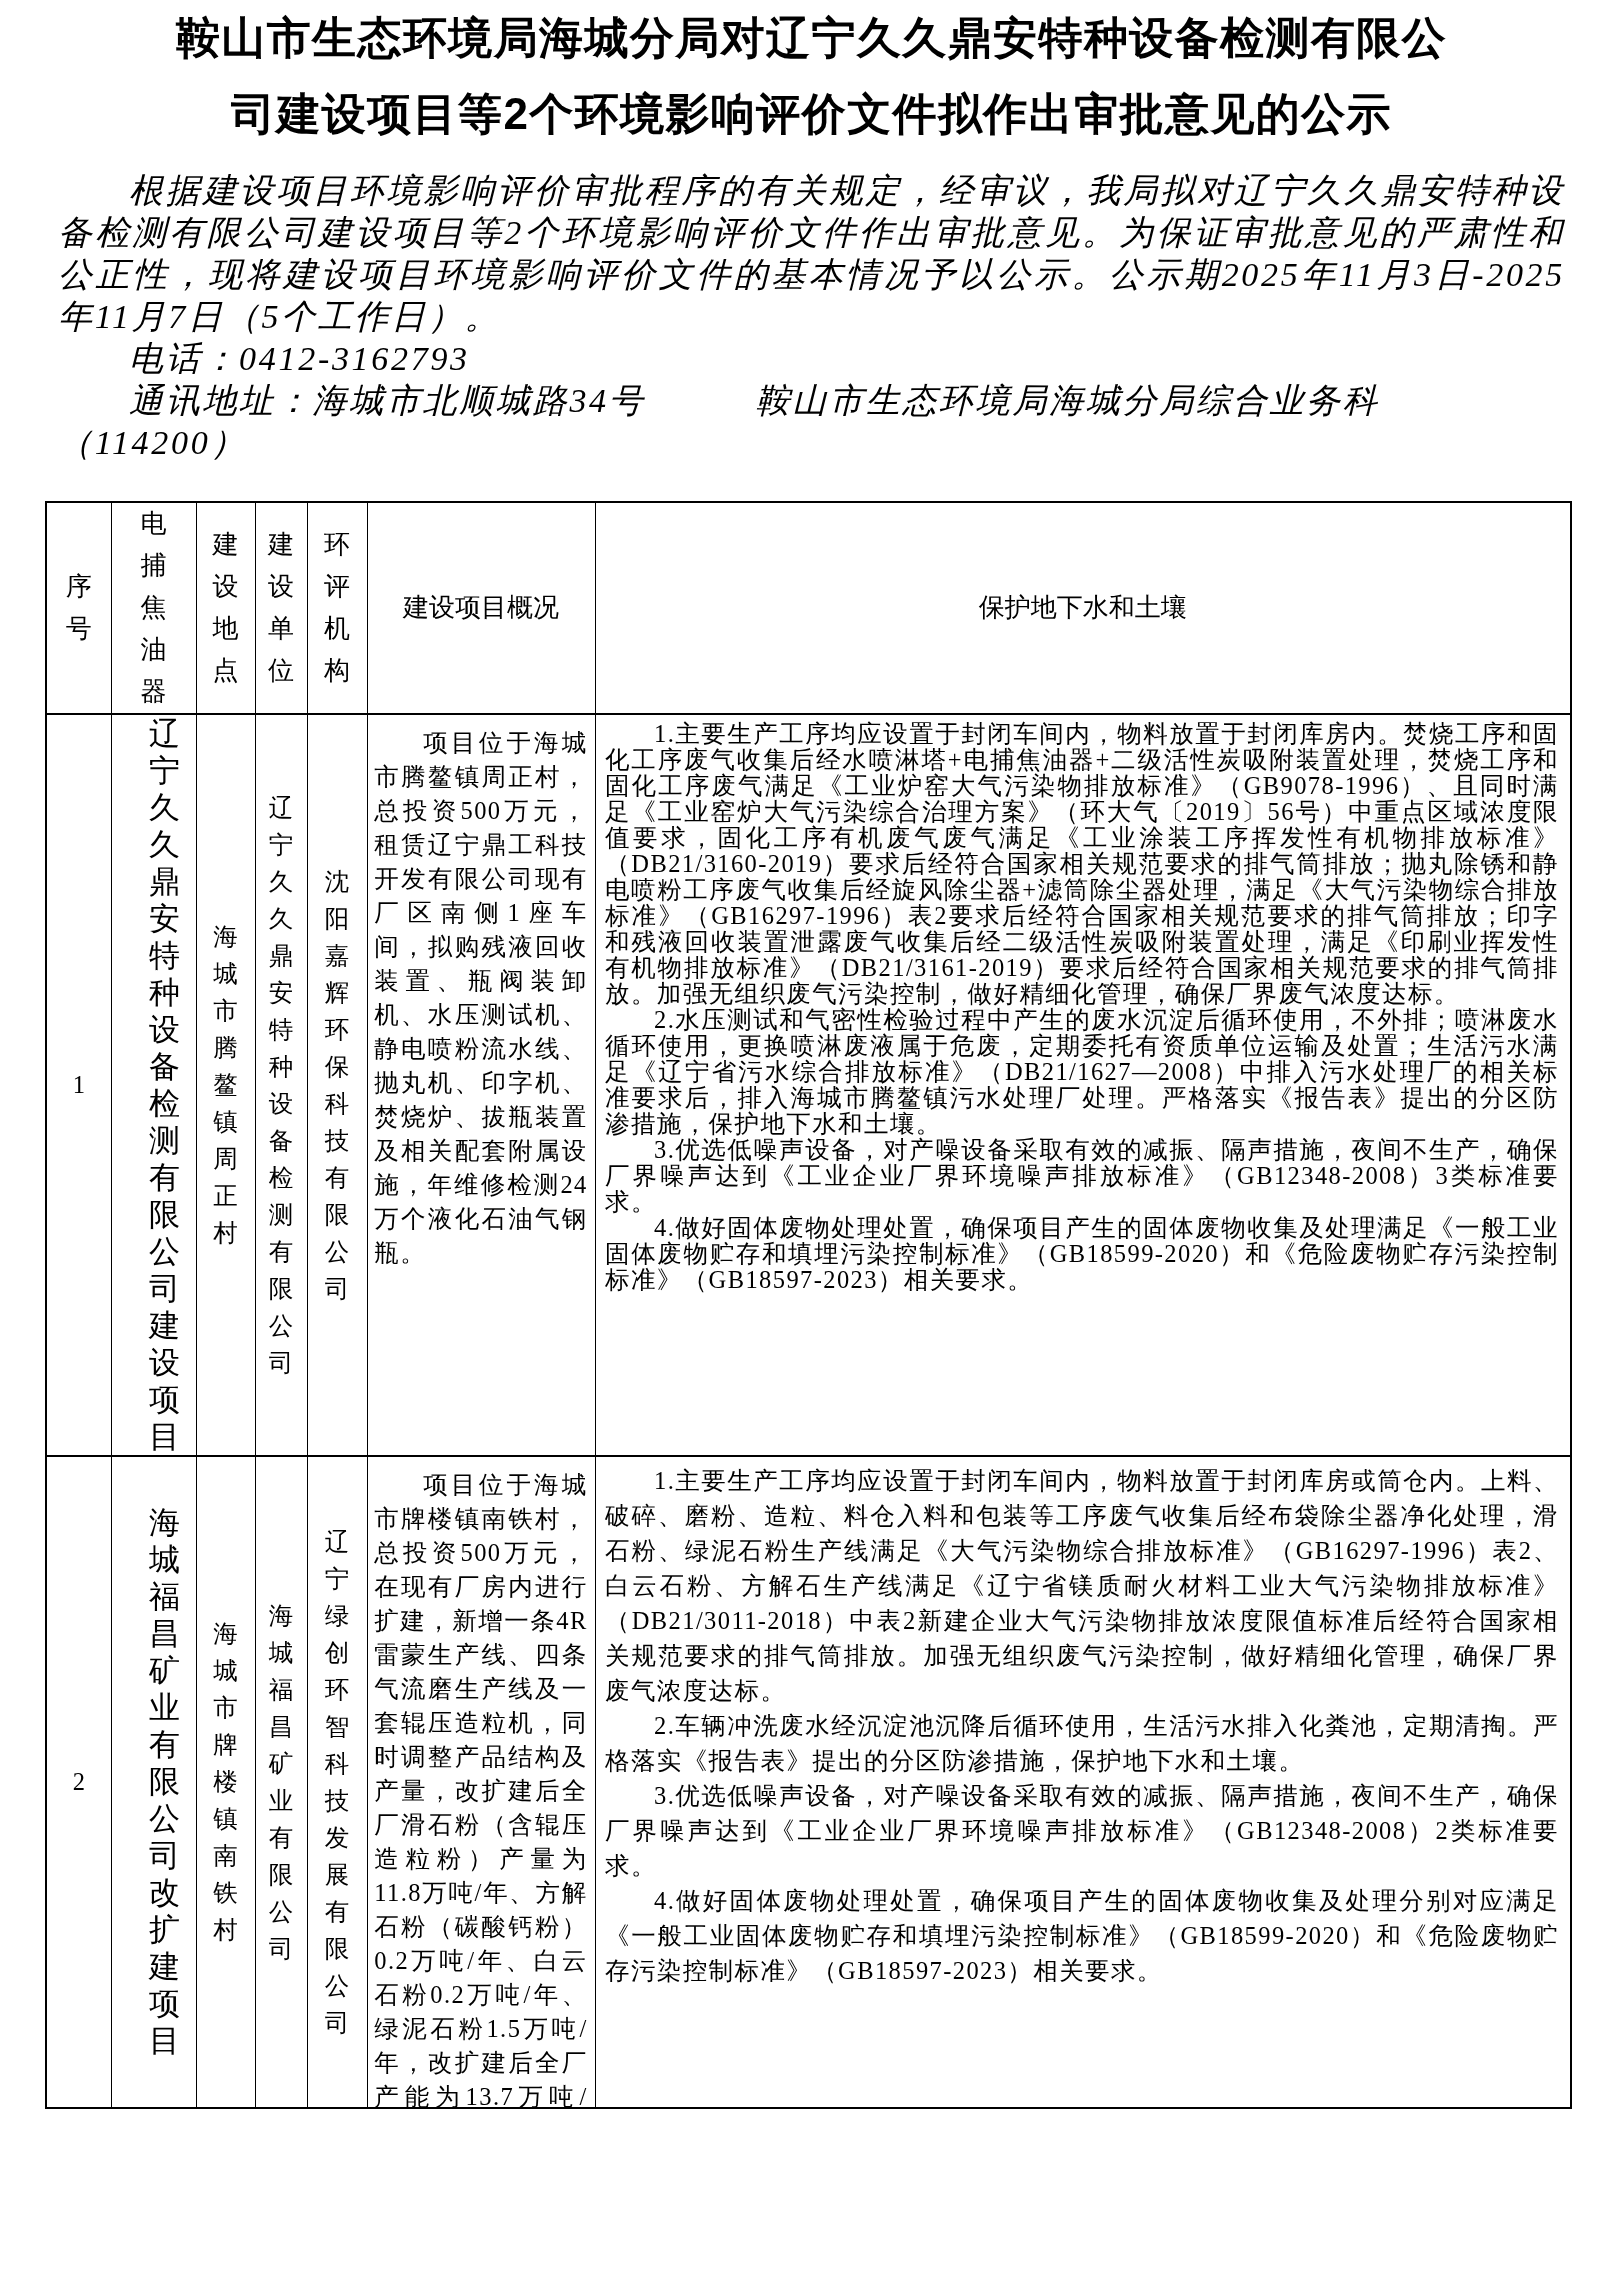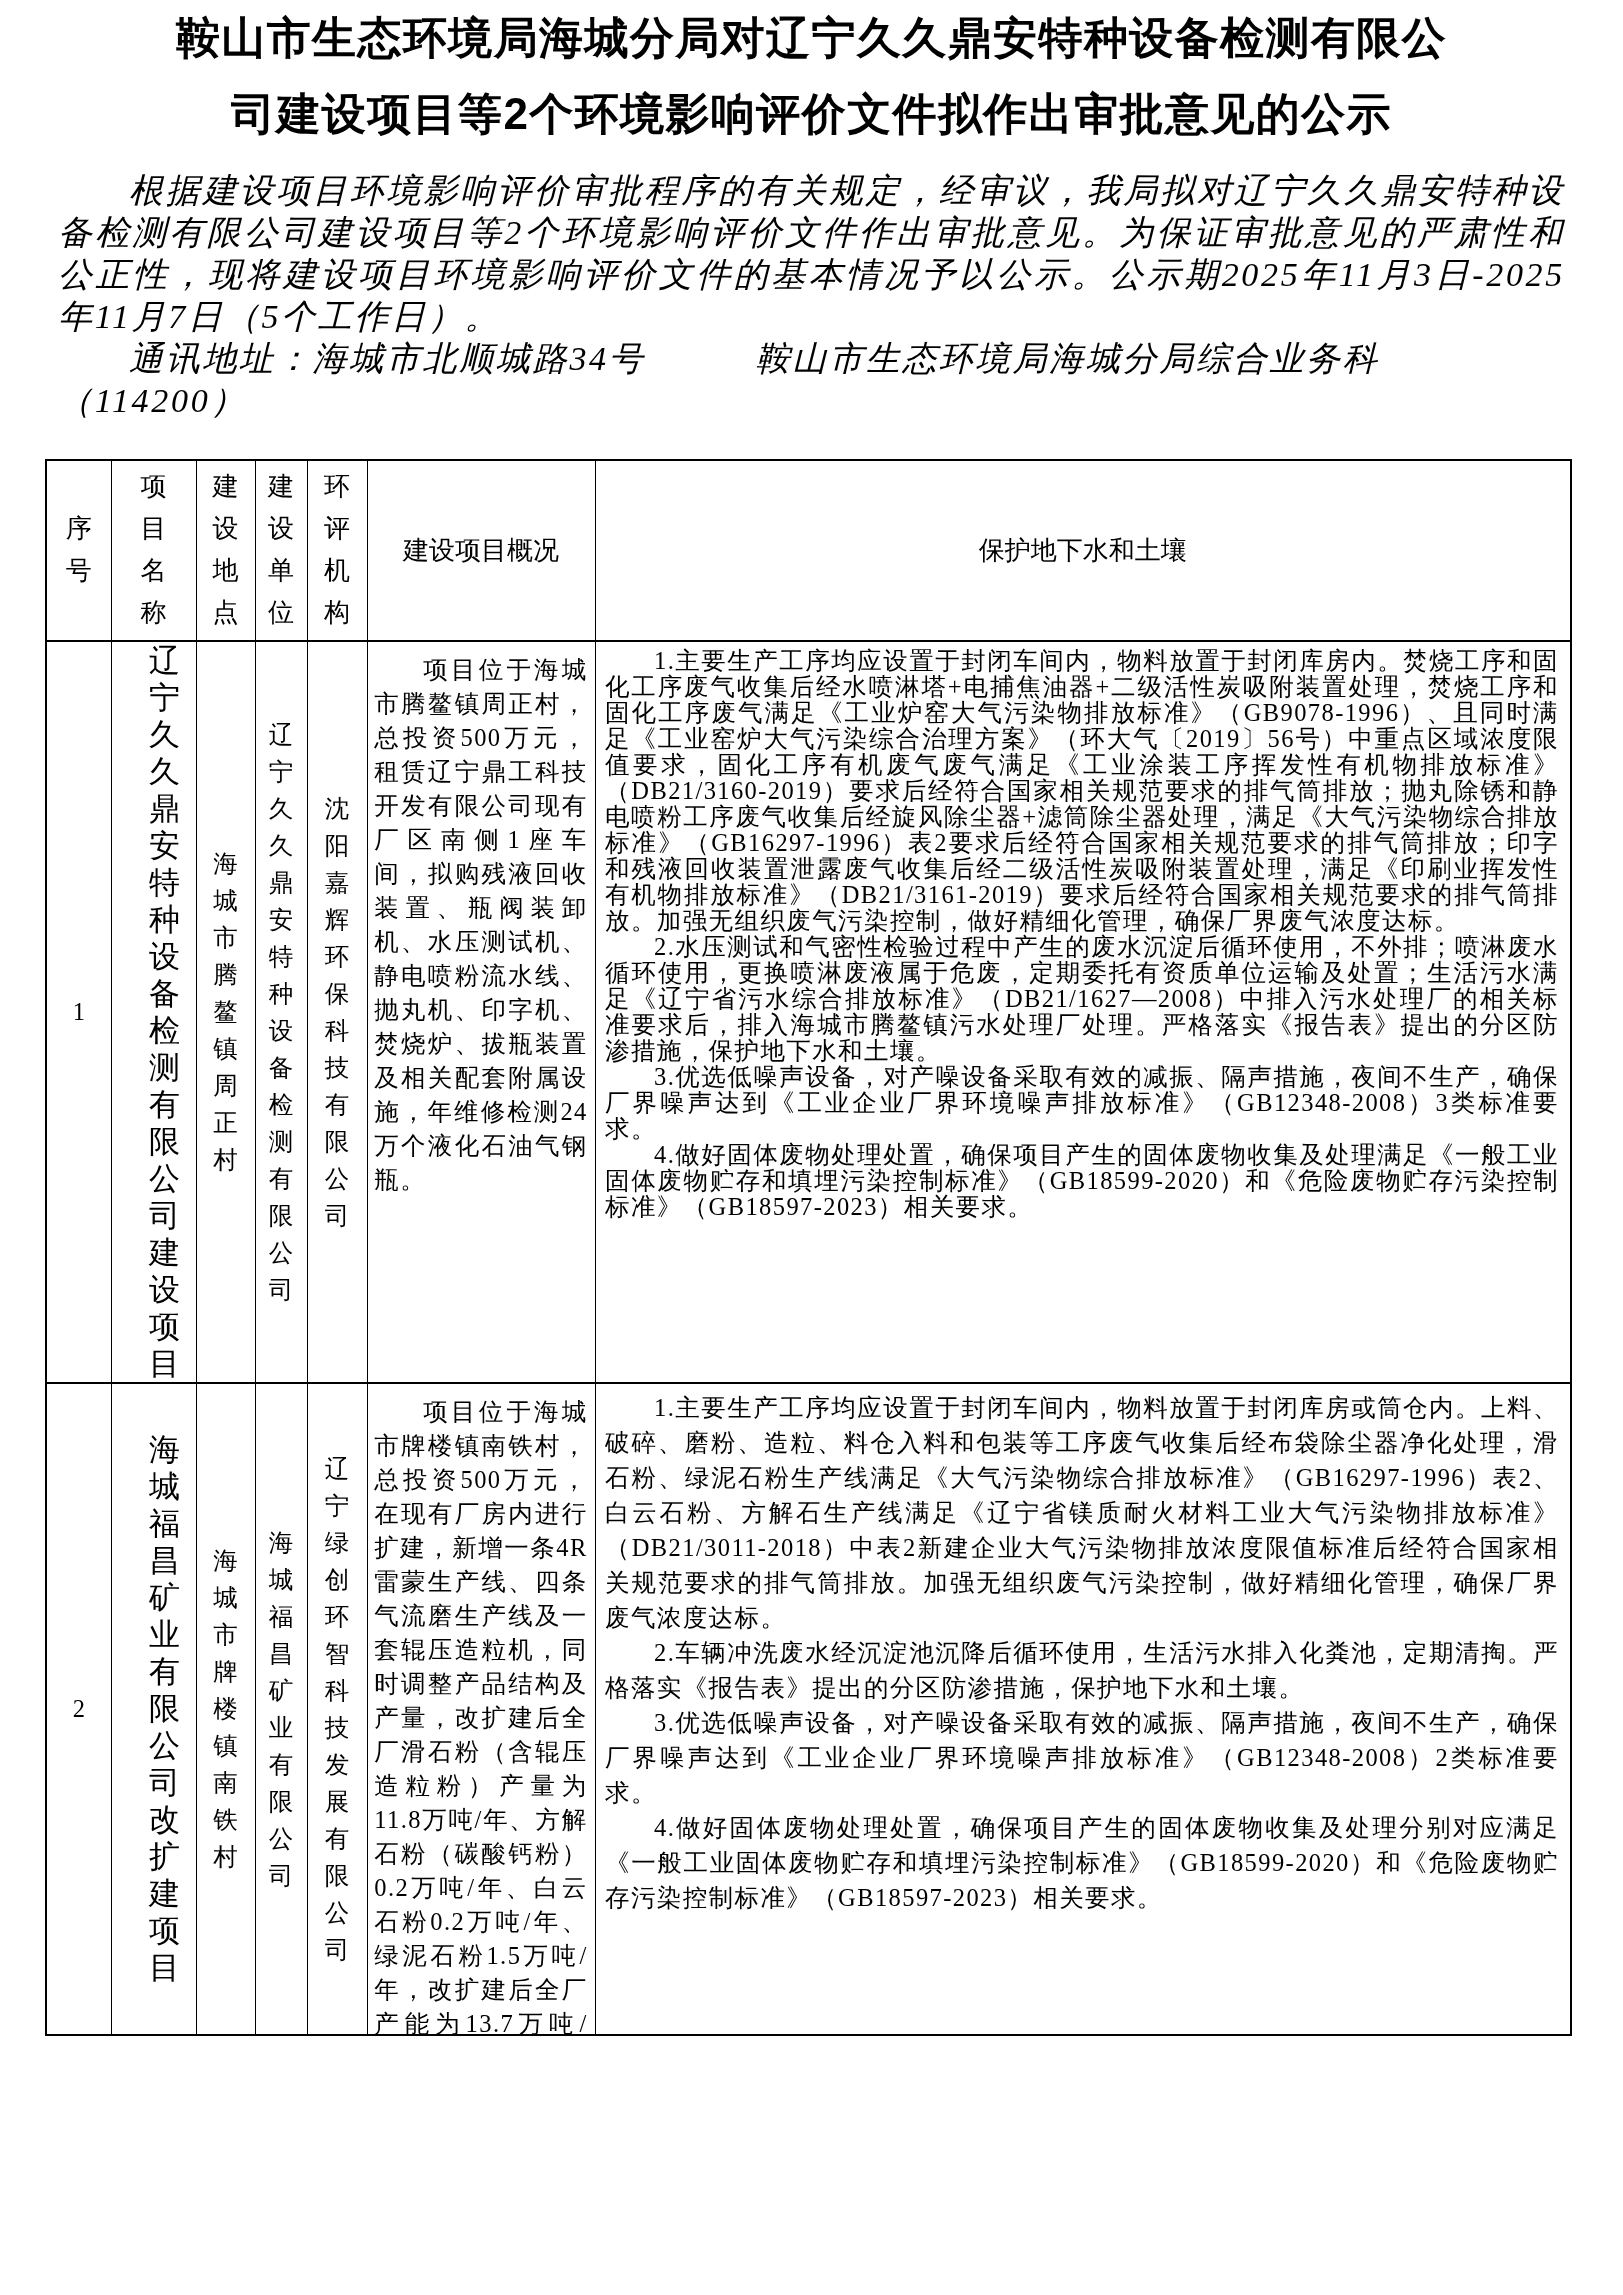--- a/index.html
+++ b/index.html
@@ -104,40 +104,41 @@
 </style>
 </head>
 <body>
 
 <div class="page">
 
   <h1 class="doc-title">鞍山市生态环境局海城分局对辽宁久久鼎安特种设备检测有限公司建设项目等2个环境影响评价文件拟作出审批意见的公示</h1>
 
   <div class="body-text">
     <p class="intro-paragraph">根据建设项目环境影响评价审批程序的有关规定，经审议，我局拟对辽宁久久鼎安特种设备检测有限公司建设项目等2个环境影响评价文件作出审批意见。为保证审批意见的严肃性和公正性，现将建设项目环境影响评价文件的基本情况予以公示。公示期2025年11月3日-2025年11月7日（5个工作日）。</p>
+    <p>电话：0412-3162793</p>
     <p>通讯地址：海城市北顺城路34号　　　鞍山市生态环境局海城分局综合业务科（114200）</p>
   </div>
 
   <table class="projects-table">
     <colgroup>
       <col style="width:65px">
       <col style="width:85px">
       <col style="width:59px">
       <col style="width:52px">
       <col style="width:60px">
       <col style="width:228px">
       <col style="width:976px">
     </colgroup>
     <thead>
       <tr>
         <th>
             <span class="vhead">序号</span>
           </th>
         <th>
-            <span class="vhead">项目名称</span>
+            <span class="vhead">电捕焦油器</span>
           </th>
         <th>
             <span class="vhead">建设地点</span>
           </th>
         <th>
             <span class="vhead">建设单位</span>
           </th>
         <th>
             <span class="vhead">环评机构</span>
           </th>

